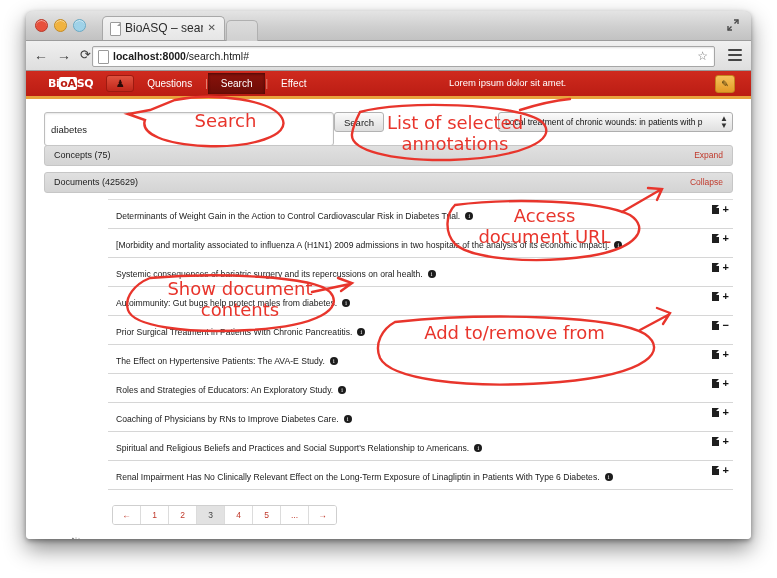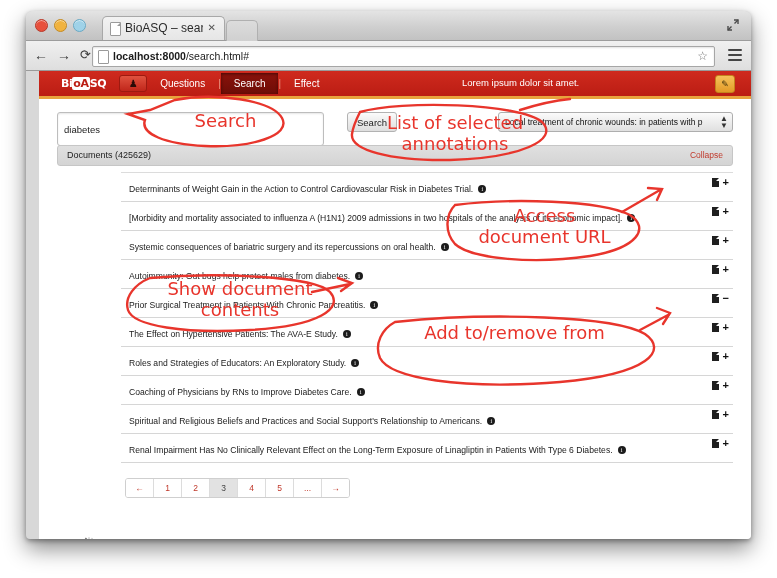--- a/index.html
+++ b/index.html
@@ -118,21 +118,20 @@
   .menu-icon span {
     display: block; height: 2px; background: #444; margin-bottom: 3px; border-radius: 1px;
   }
 
   
   .viewport {
     position: relative;
     height: 470px;
     background: #ffffff;
     overflow: hidden;
-    margin-left: 13px;
   }
 
   
   .appnav {
     position: relative;
     height: 25px;
     background: linear-gradient(to bottom, #cf2a1e 0%, #bb1d13 100%);
     border-bottom: 3px solid #e8a33d;
     display: flex; align-items: center;
   }
@@ -177,21 +176,21 @@
   .edit-glyph { font-size: 9px; color: #3a2a05; line-height: 9px; }
 
   
   .searchrow {
     position: relative;
     margin: 13px 18px 0 18px;
     height: 22px;
   }
   .search-input {
     position: absolute; left: 0; top: 0;
-    width: 267px; height: 19px;
+    width: 290px; height: 19px;
     background: #fff;
     border: 1px solid #bdbdbd;
     border-radius: 3px;
     box-shadow: inset 0 1px 2px rgba(0,0,0,0.1);
     font-size: 9.5px; color: #222;
     padding: 16px 6px; box-sizing: border-box;
     line-height: 18px;
     font-family: "Liberation Sans", sans-serif;
   }
   .search-btn {
@@ -409,20 +408,24 @@
       <div class="search-btn">Search</div>
       <div class="annot-select">
         <div class="sel-text">Local treatment of chronic wounds: in patients with p</div>
         <div class="sel-arrows">▲<br>▼</div>
       </div>
     </div>
 
     
     <div class="accordion">
       <div class="acc-header">
+        <div class="acc-title">Concepts (75)</div>
+        <div class="acc-action">Expand</div>
+      </div>
+      <div class="acc-header">
         <div class="acc-title">Documents (425629)</div>
         <div class="acc-action">Collapse</div>
       </div>
     </div>
 
     
     <div class="doclist">
       <div class="docrow">
         <span class="doctitle">Determinants of Weight Gain in the Action to Control Cardiovascular Risk in Diabetes Trial.</span><span class="info-icon">i</span>
         <div class="row-actions">

